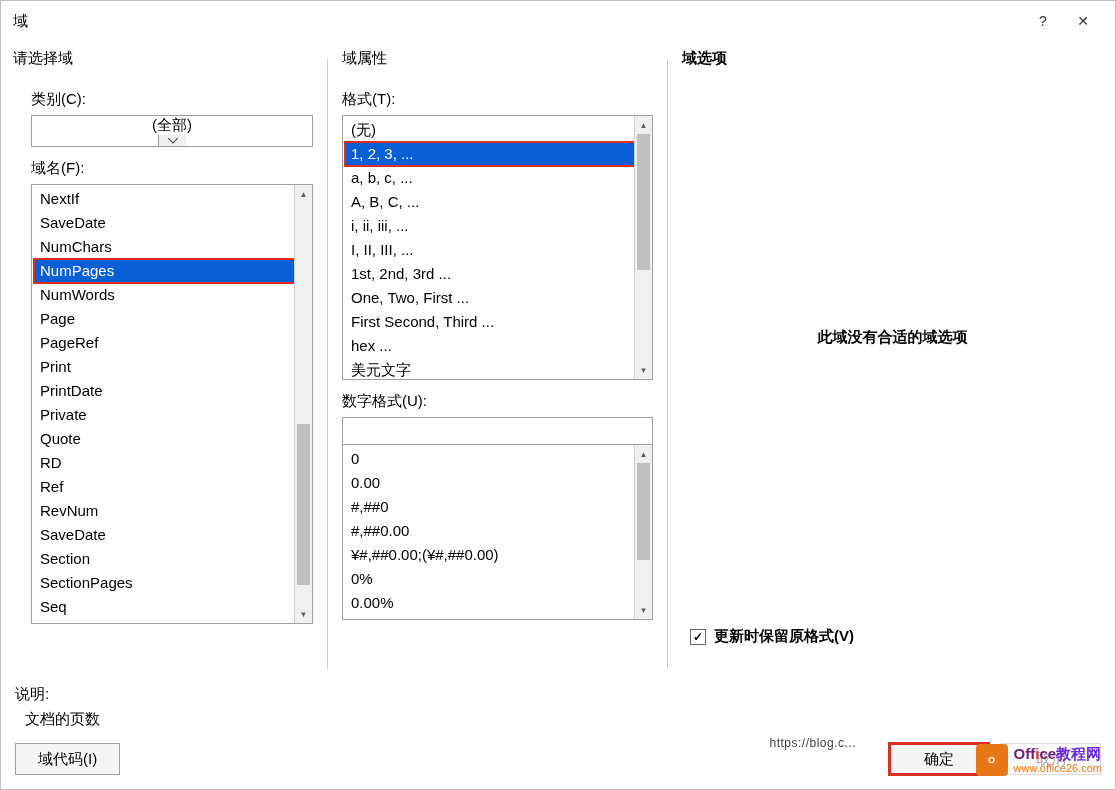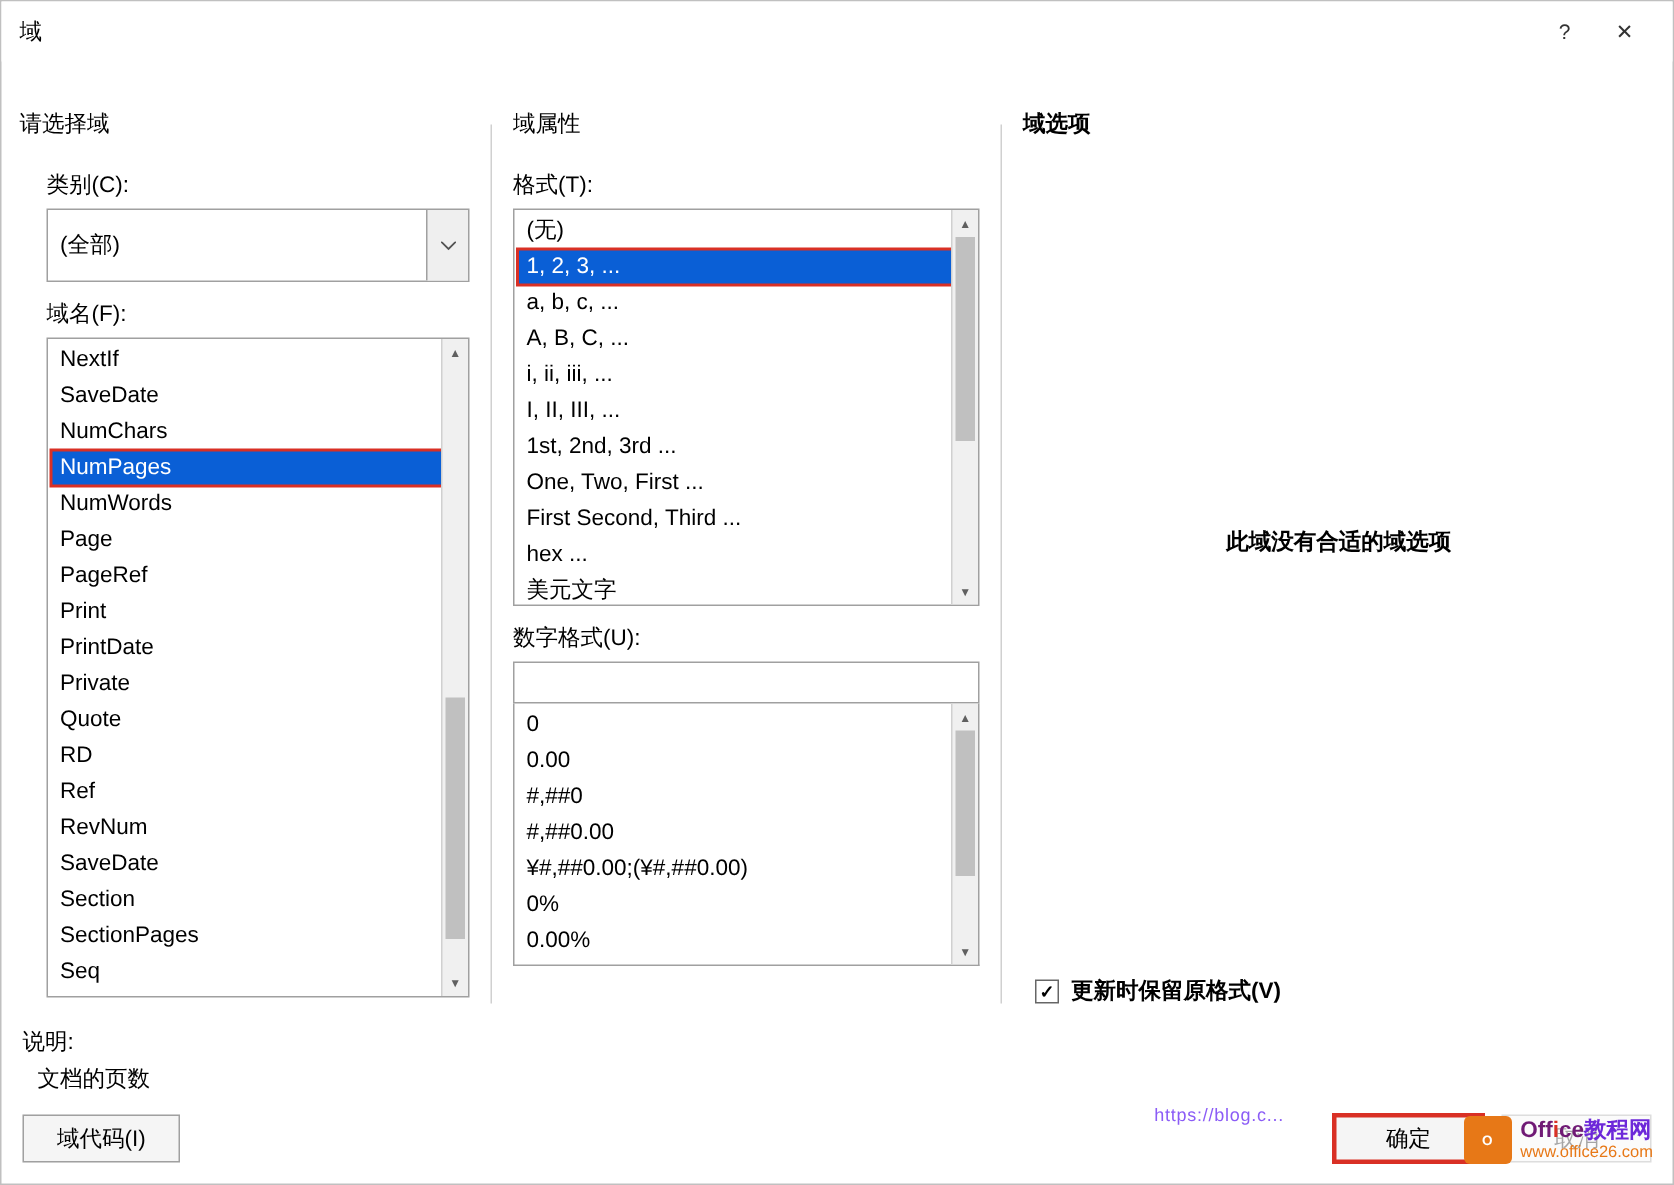--- a/index.html
+++ b/index.html
@@ -39,21 +39,20 @@
       align-items: center;
       justify-content: center;
       font-size: 14px;
       color: #333;
     }
     .content {
       flex: 1;
       display: flex;
       padding: 8px 12px 0 12px;
       gap: 0;
-      margin-top: 24px;
     }
     .panel {
       display: flex;
       flex-direction: column;
     }
     .panel-left {
       width: 300px;
     }
     .panel-mid {
       width: 311px;
@@ -75,22 +74,23 @@
       margin: 12px 0 6px 18px;
       font-size: 15px;
     }
     .field-label:first-of-type {
        margin-top: 12px;
     }
     .combo {
       margin-left: 18px;
       display: flex;
       border: 1px solid #a0a0a0;
-      height: 49px;
-      align-items: center;
+      height: 32px;
+      align-items: center;
+      flex-direction: column;
     }
     .combo-text {
       flex: 1;
       padding: 0 8px;
     }
     .combo-btn {
       width: 28px;
       height: 100%;
       display: flex;
       align-items: center;
@@ -253,21 +253,21 @@
       line-height: 1.1;
     }
     .wm-line1 span.blue { color: #701a75; }
     .wm-line1 span.red { color: #d93025; }
     .wm-line1 span.orange { color: #6d28d9; }
     .wm-line2 { color: #e77817; font-size: 11px; font-weight: normal;}
     .faint {
       position: absolute;
       right: 260px;
       bottom: 40px;
-      color: #8b5cf6;
+      color: #404040;
       font-size: 12px;
       letter-spacing: 0.5px;
     }
   </style>
 </head>
 <body>
 
 <div class="dialog">
   <div class="titlebar">
     <div class="titlebar-title">域</div>

